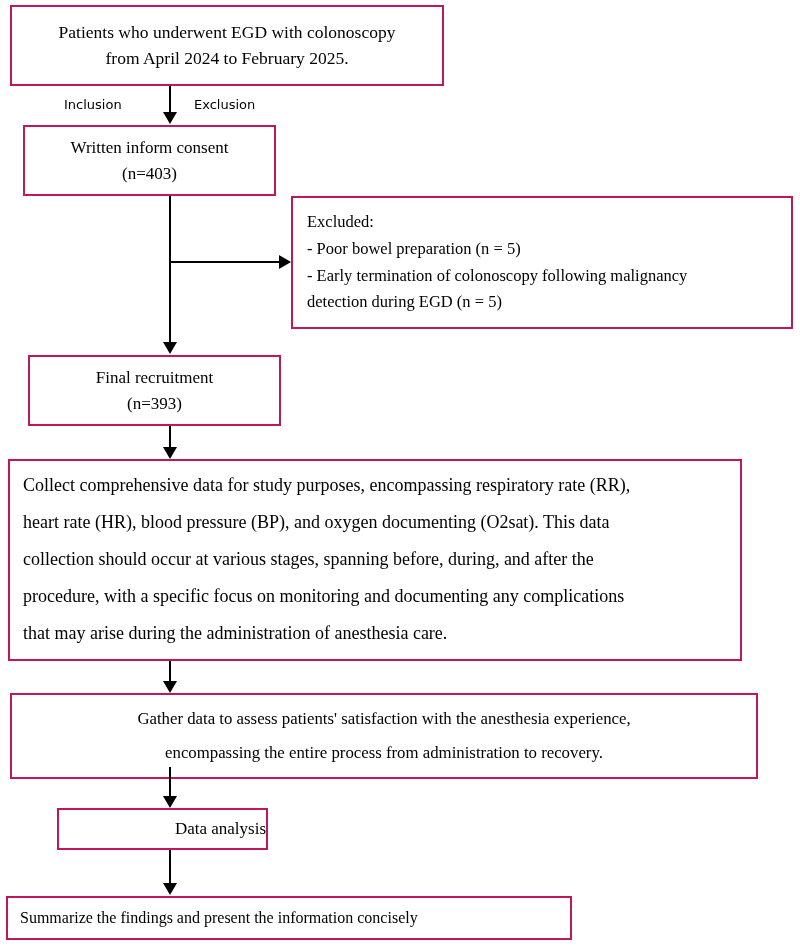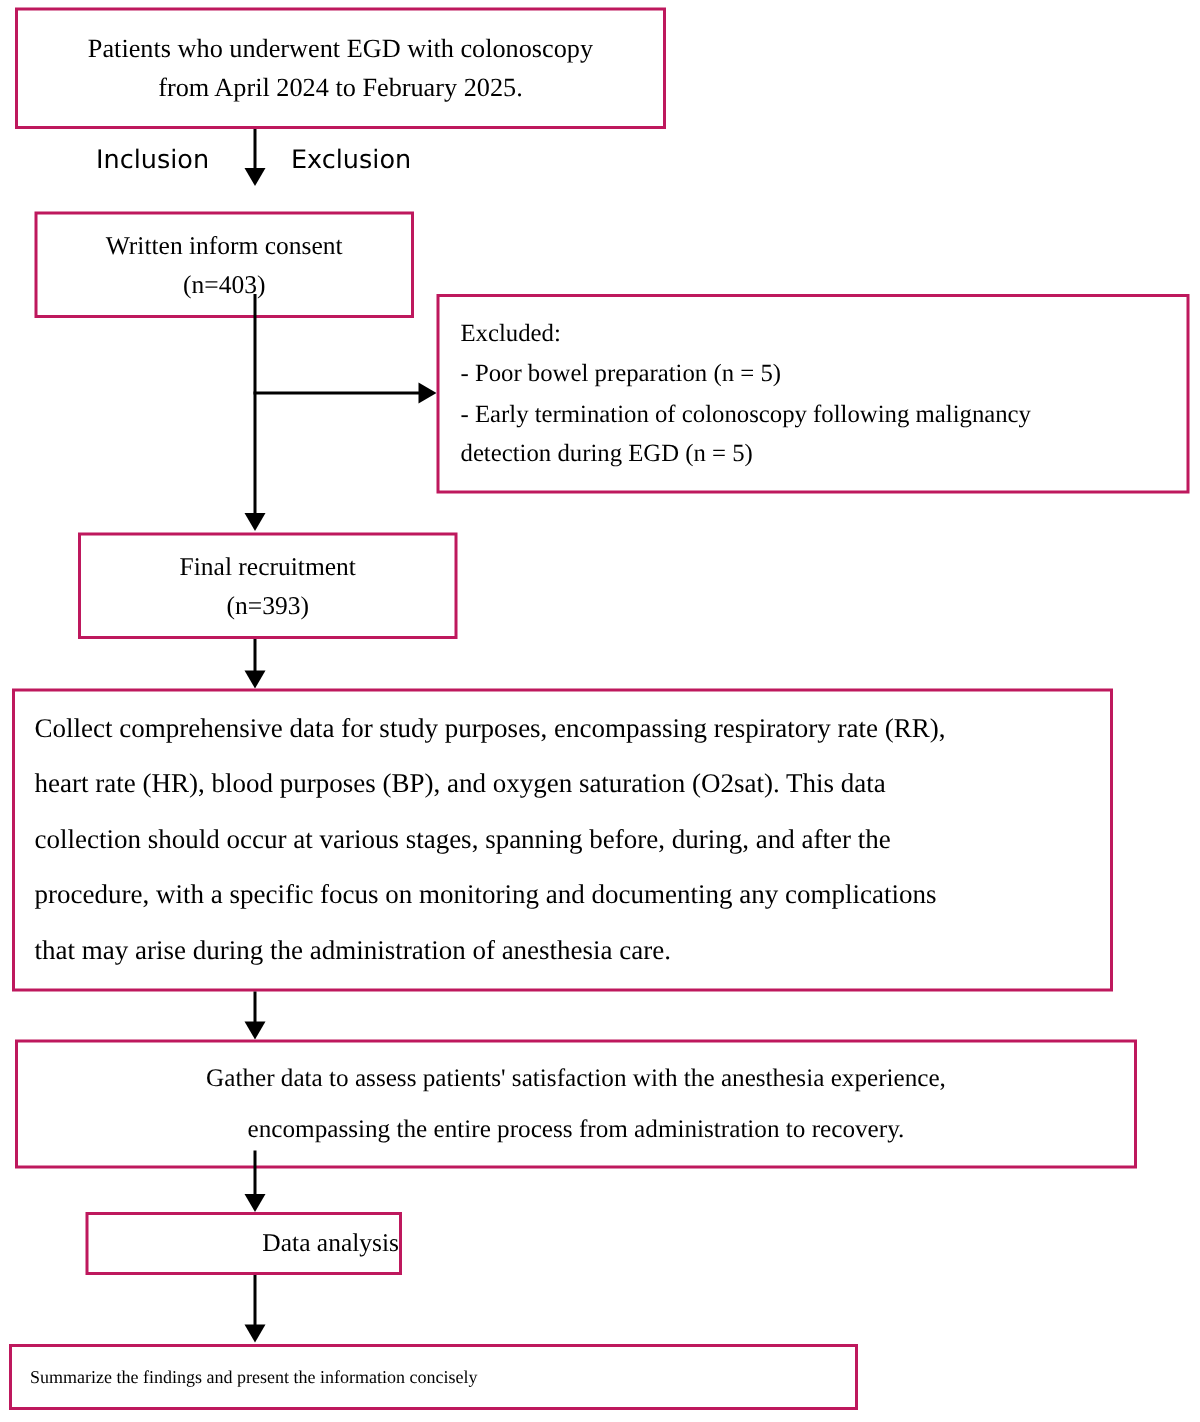--- a/index.html
+++ b/index.html
@@ -33,49 +33,49 @@
   .box .tline  { display: block; width: 100%; white-space: nowrap; }
   .box.left .tline { white-space: normal; }
 
   
   #box-enrollment {
     left: 10px; top: 5px; width: 434px; height: 81px;
     font-size: 17.5px; line-height: 1.45;
   }
   #box-consent {
     left: 23px; top: 125px; width: 253px; height: 71px;
-    font-size: 17px; line-height: 1.5; margin-top: 16px;
+    font-size: 17px; line-height: 1.5;
   }
   #box-excluded {
     left: 291px; top: 196px; width: 502px; height: 133px;
     padding: 8px 12px 8px 14px;
     font-size: 16.5px; line-height: 1.62;
   }
   #box-final {
     left: 28px; top: 355px; width: 253px; height: 71px;
-    font-size: 17px; line-height: 1.5; margin-left: 24px;
+    font-size: 17px; line-height: 1.5;
   }
   #box-collect {
     left: 8px; top: 459px; width: 734px; height: 202px;
     padding: 6px 14px 6px 13px;
     font-size: 18px; line-height: 2.05;
     justify-content: flex-start;
   }
   #box-satisfaction {
     left: 10px; top: 693px; width: 748px; height: 86px;
     font-size: 16.8px; line-height: 2.0;
   }
   #box-analysis {
     left: 57px; top: 808px; width: 211px; height: 42px;
     font-size: 17px;
     text-align: right;
   }
   #box-summary {
     left: 6px; top: 896px; width: 566px; height: 44px;
-    font-size: 12px; align-items: flex-start; padding-left: 12px;
+    font-size: 16px; align-items: flex-start; padding-left: 12px;
   }
 
   
   .vline {
     position: absolute;
     width: 2px;
     background: #000000;
   }
   .hline {
     position: absolute;
@@ -94,21 +94,21 @@
     width: 0; height: 0;
     border-top: 7px solid transparent;
     border-bottom: 7px solid transparent;
     border-left: 12px solid #000000;
   }
 
   
   .branch-label {
     position: absolute;
     font-family: "DejaVu Sans", "Liberation Sans", sans-serif;
-    font-size: 17px;
+    font-size: 13px;
     color: #000000;
     white-space: nowrap;
   }
   #label-inclusion { left: 64px; top: 97px; }
   #label-exclusion { left: 194px; top: 97px; }
 </style>
 </head>
 <body>
 
 <div id="canvas">
@@ -145,21 +145,21 @@
   <div class="box center" id="box-final">
     <span class="tline">Final recruitment</span>
     <span class="tline">(n=393)</span>
   </div>
 
   <div class="vline" style="left:169px; top:426px; height:22px;"></div>
   <div class="arrow-down" style="left:163px; top:447px;"></div>
 
   <div class="box left" id="box-collect">
     <span class="tline">Collect comprehensive data for study purposes, encompassing respiratory rate (RR),</span>
-    <span class="tline">heart rate (HR), blood purposes (BP), and oxygen saturation (O2sat). This data</span>
+    <span class="tline">heart rate (HR), blood pressure (BP), and oxygen documenting (O2sat). This data</span>
     <span class="tline">collection should occur at various stages, spanning before, during, and after the</span>
     <span class="tline">procedure, with a specific focus on monitoring and documenting any complications</span>
     <span class="tline">that may arise during the administration of anesthesia care.</span>
   </div>
 
   <div class="vline" style="left:169px; top:661px; height:22px;"></div>
   <div class="arrow-down" style="left:163px; top:681px;"></div>
 
   <div class="box center" id="box-satisfaction">
     <span class="tline">Gather data to assess patients' satisfaction with the anesthesia experience,</span>

